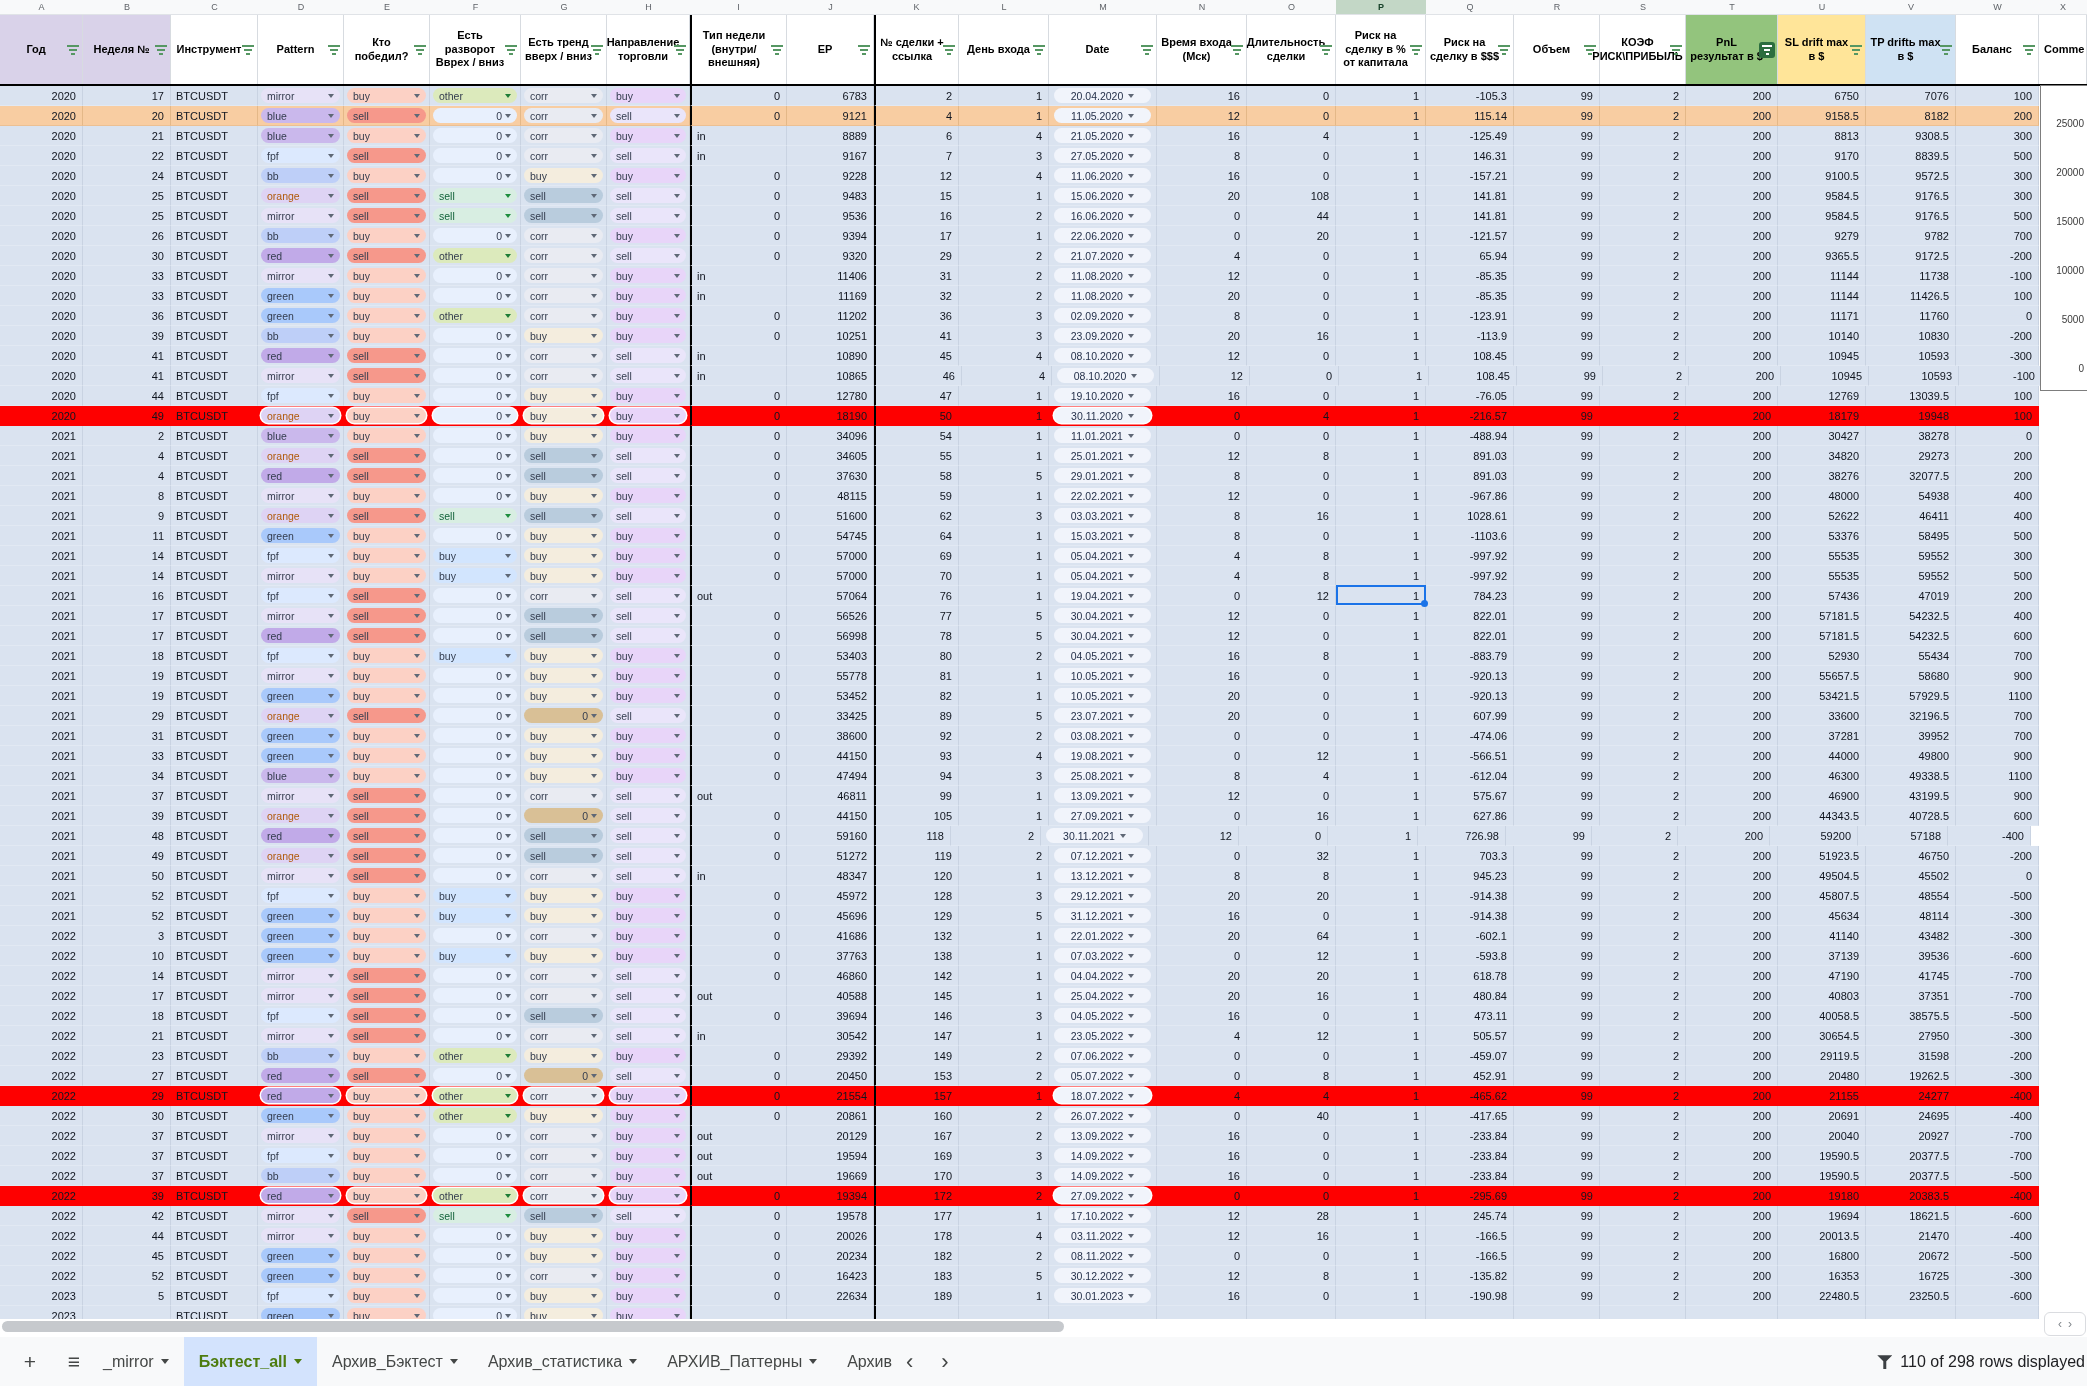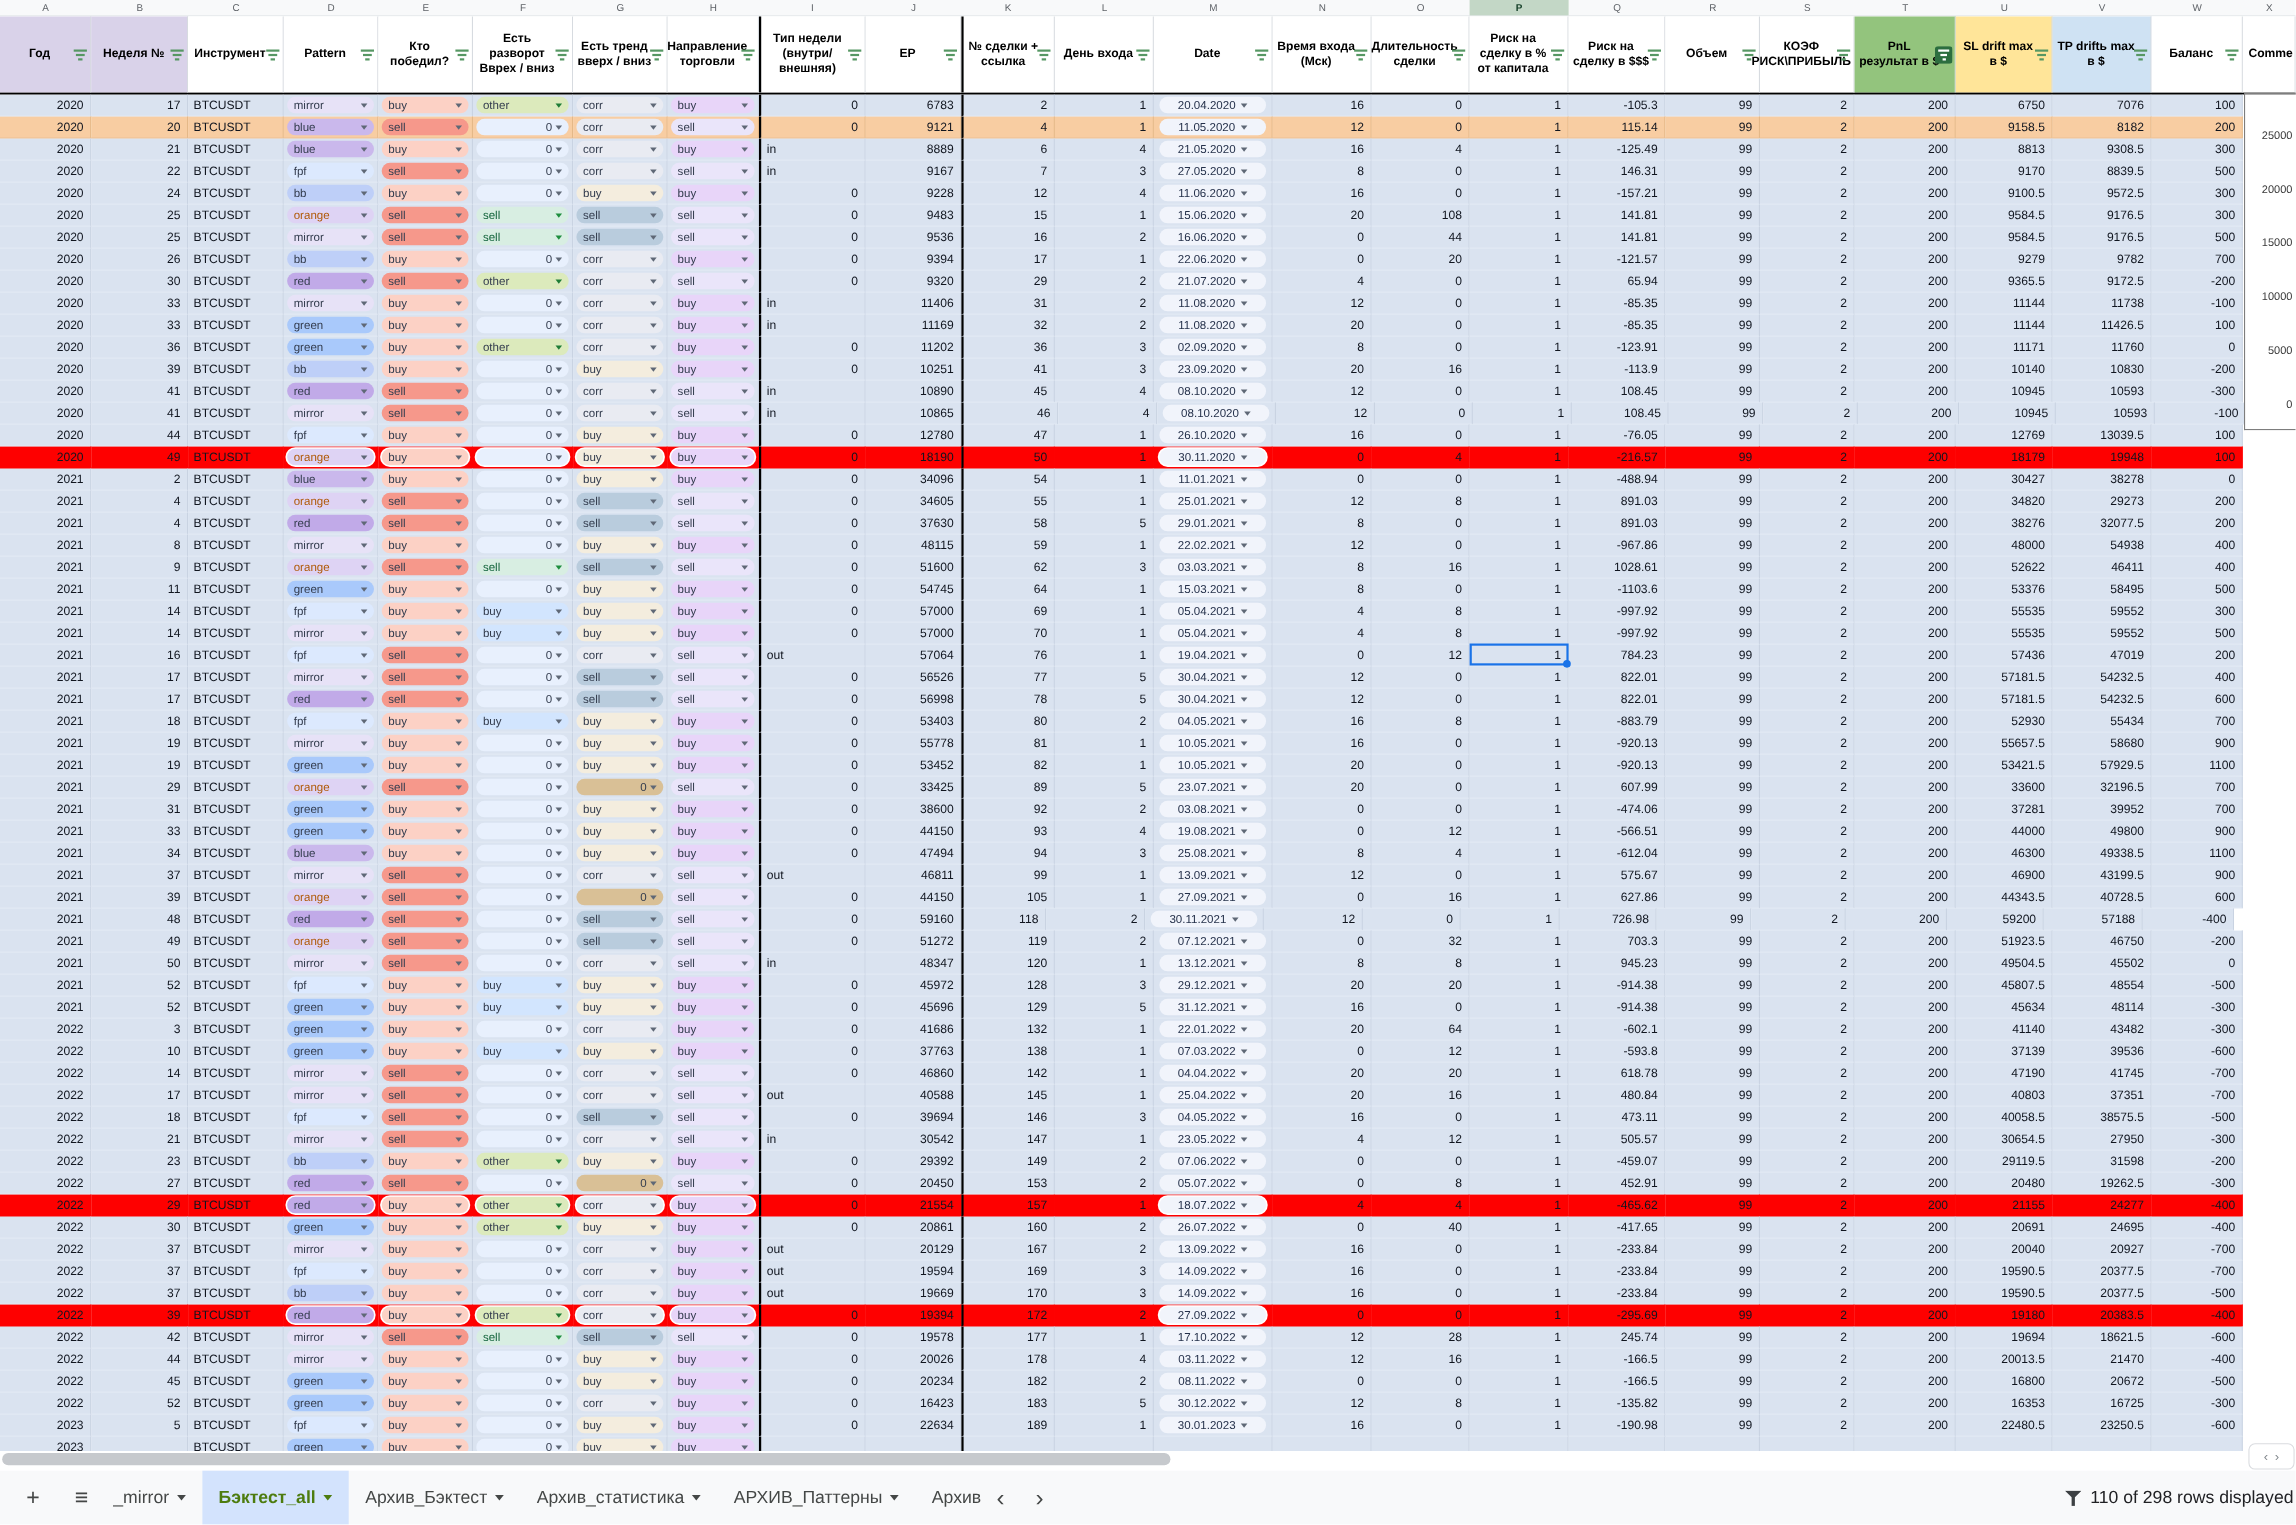--- a/index.html
+++ b/index.html
@@ -1071,21 +1071,21 @@
             <span class="lbl">buy</span>
             <span class="arr"></span>
           </div>
         </div>
         <div class="cell num bl" style="width: 97px;">0</div>
         <div class="cell num" style="width: 87px;">12780</div>
         <div class="cell num bl" style="width: 85px;">47</div>
         <div class="cell num" style="width: 90px;">1</div>
         <div class="cell" style="width: 108px;">
           <div class="datechip">
-            <span>26.10.2020</span>
+            <span>19.10.2020</span>
             <span class="arr"></span>
           </div>
         </div>
         <div class="cell num" style="width: 90px;">16</div>
         <div class="cell num" style="width: 89px;">0</div>
         <div class="cell num" style="width: 90px;">1</div>
         <div class="cell num" style="width: 88px;">-76.05</div>
         <div class="cell num" style="width: 86px;">99</div>
         <div class="cell num" style="width: 86px;">2</div>
         <div class="cell num" style="width: 92px;">200</div>

